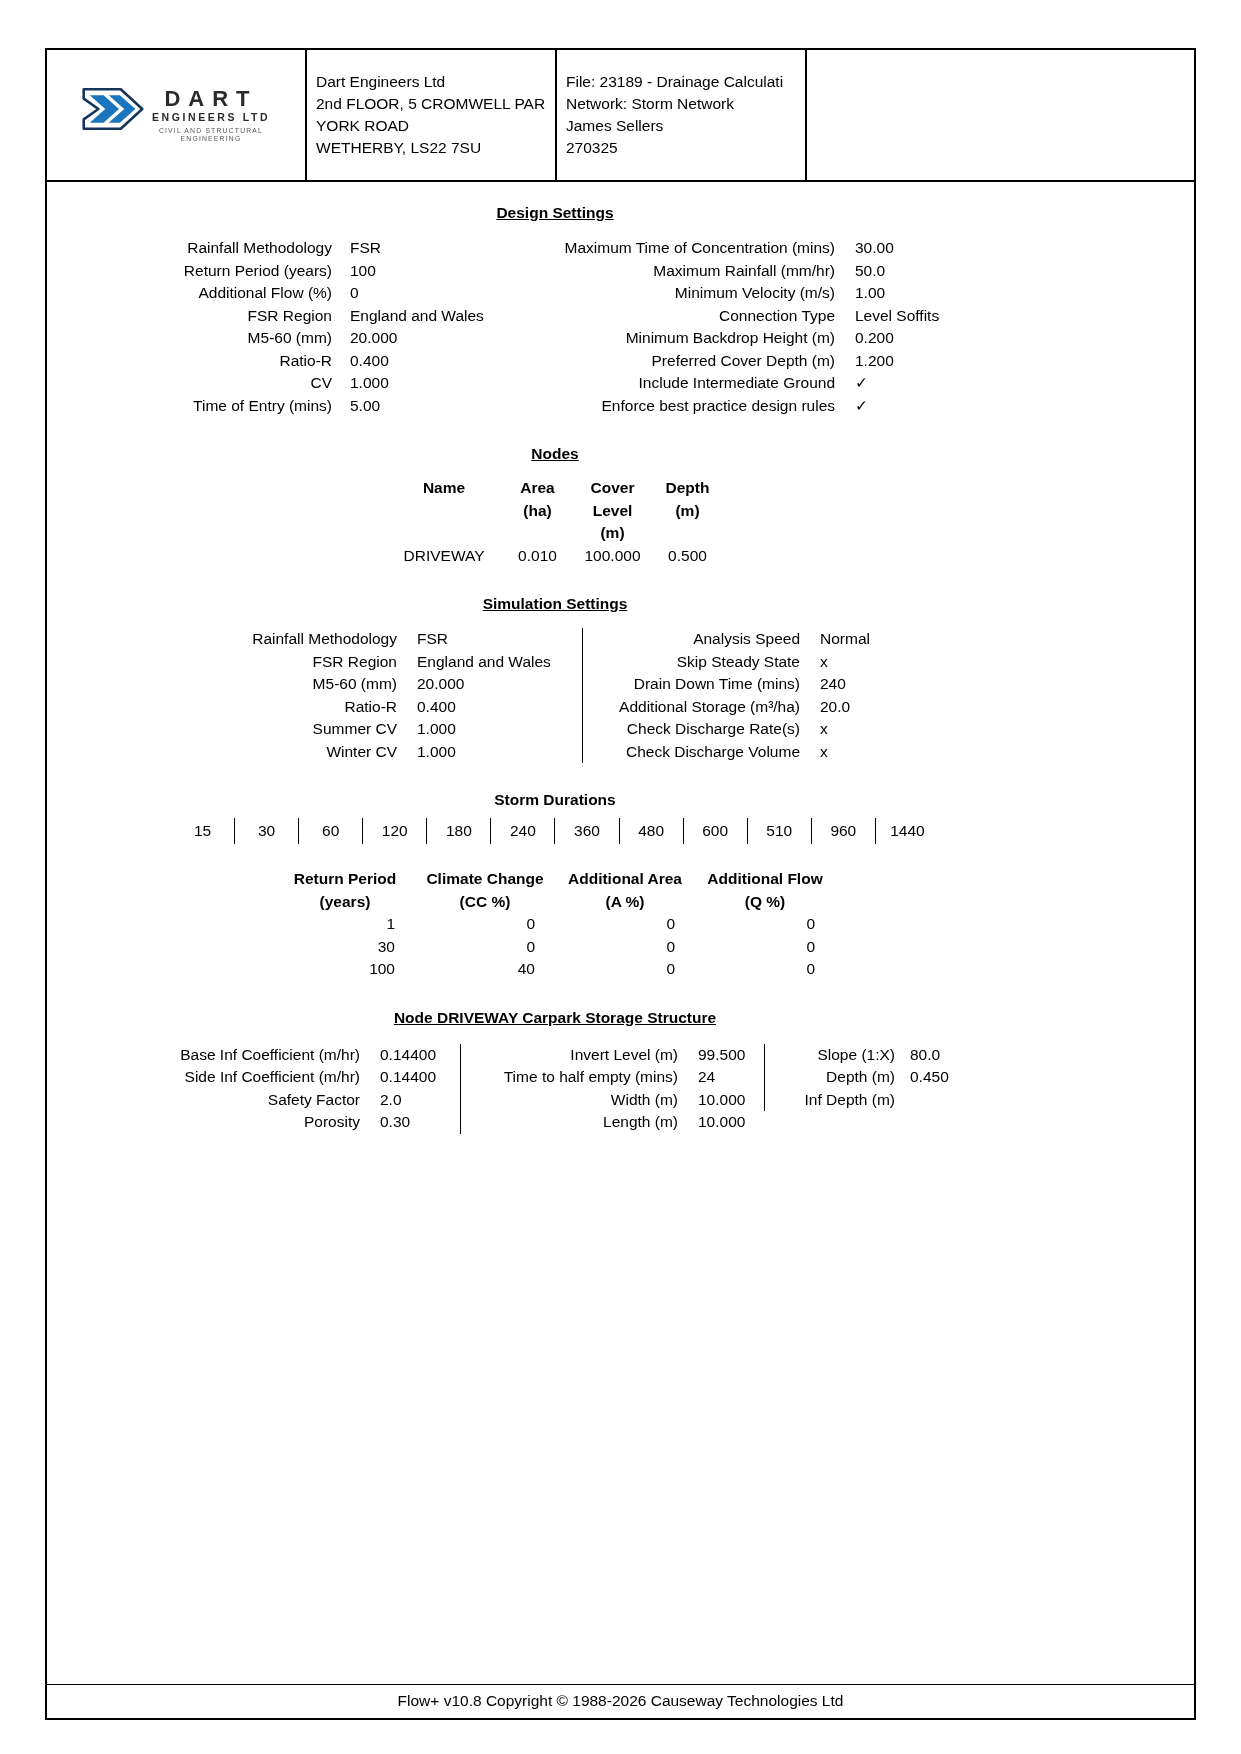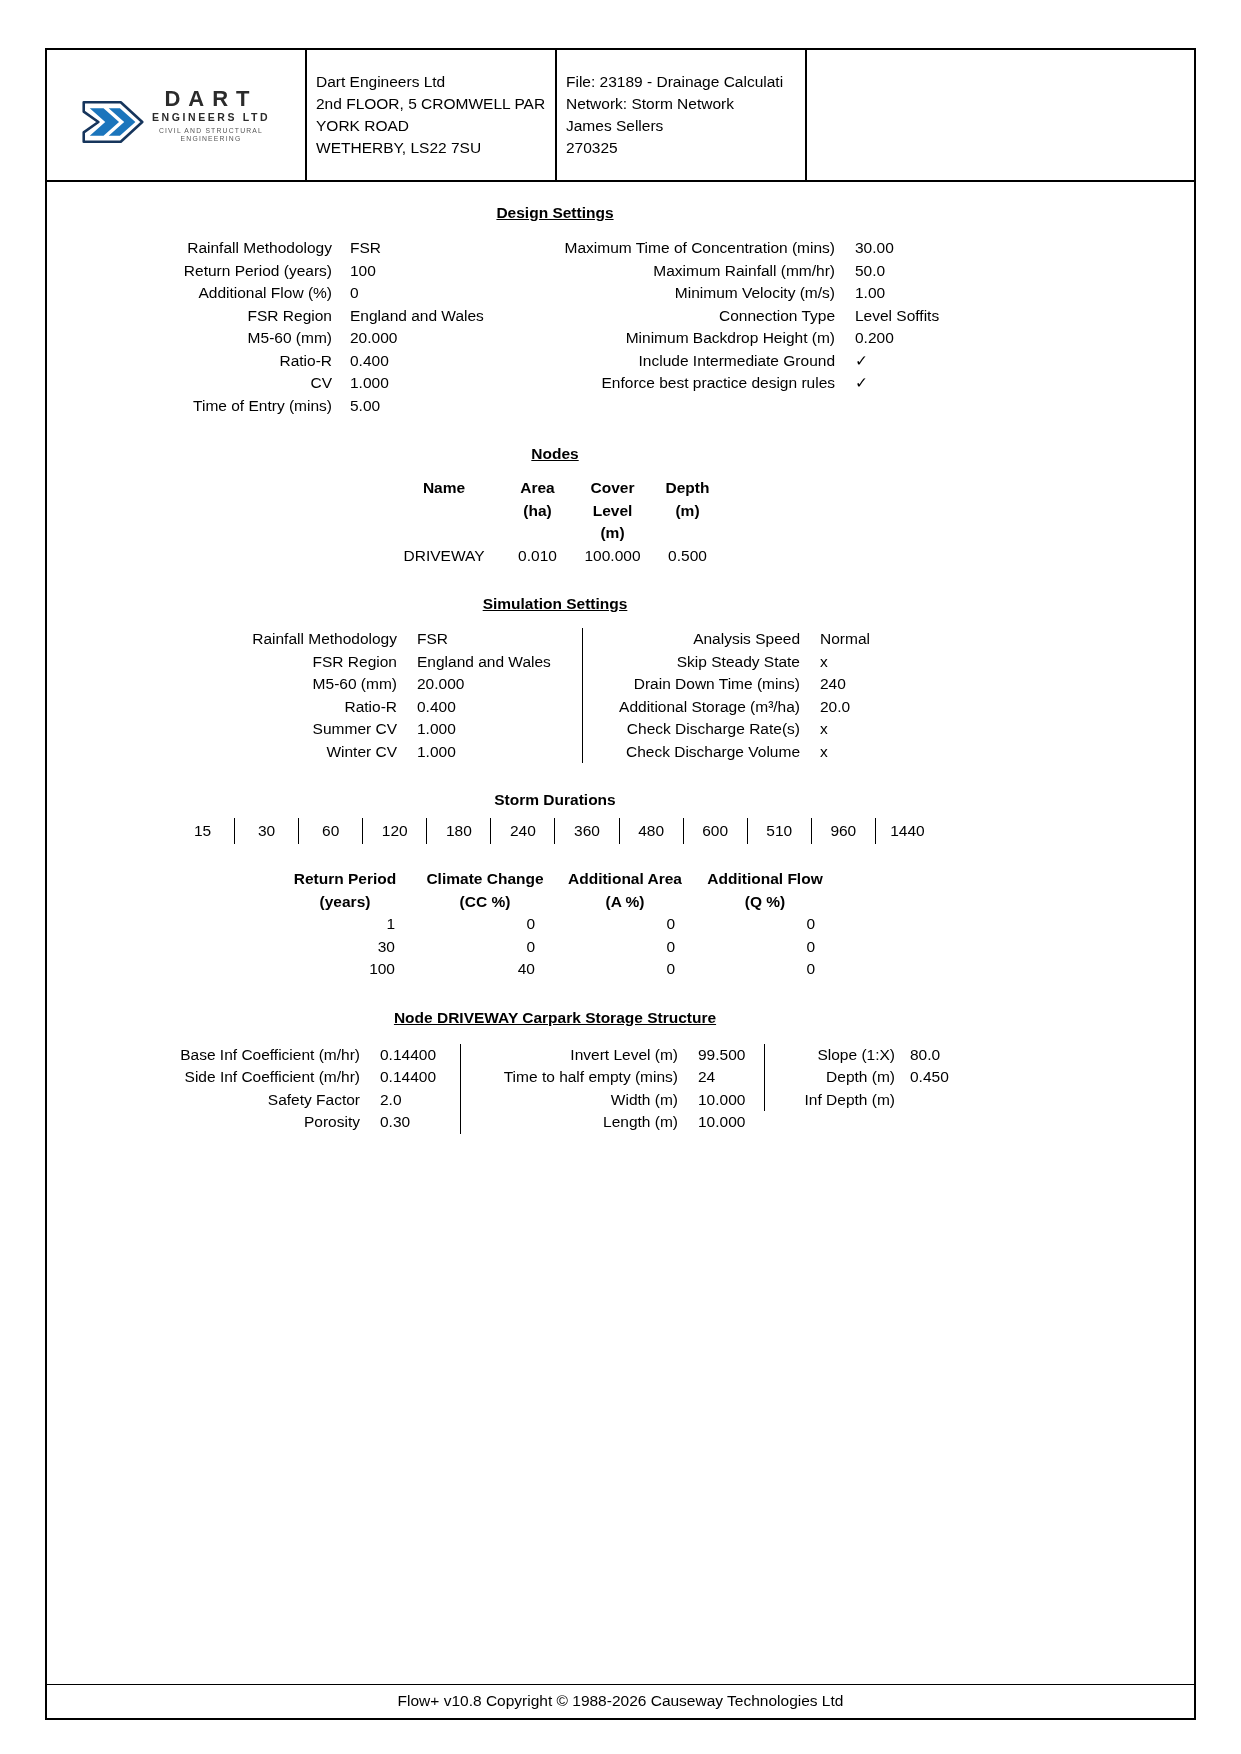--- a/index.html
+++ b/index.html
@@ -17,21 +17,21 @@
     background:#fff;
   }
   
   .hdr { display:flex; border-bottom:2px solid #000; }
   .hdr-cell { padding:21px 9px; line-height:22px; overflow:hidden; }
   .hdr-cell div { white-space:nowrap; overflow:hidden; }
   .hc1 { width:260px; border-right:2px solid #000; display:flex; align-items:center; justify-content:center; padding:6px 4px; }
   .hc2 { width:250px; border-right:2px solid #000; }
   .hc3 { width:250px; border-right:2px solid #000; }
   .hc4 { flex:1; }
-  .logo { display:flex; align-items:flex-end; gap:8px; }
+  .logo { display:flex; align-items:flex-start; gap:8px; }
   .logo-text { display:flex; flex-direction:column; align-items:center; }
   .logo-name { font-size:22px; font-weight:bold; letter-spacing:8px; color:#2b2b2b; line-height:24px; }
   .logo-sub { font-size:10.5px; font-weight:bold; letter-spacing:2.6px; color:#2b2b2b; line-height:13px; }
   .logo-tag { font-size:6.8px; letter-spacing:1.2px; color:#555; line-height:8.5px; margin-top:3px; text-align:center; }
   
   .content { width:1016px; }
   .sec-title { font-weight:bold; text-align:center; font-size:15.5px; line-height:22px; }
   .u { text-decoration:underline; }
   .row { display:flex; line-height:22.5px; }
   .lbl { text-align:right; white-space:nowrap; }
@@ -179,20 +179,24 @@
           </div>
         <div class="row">
             <div class="lbl">Connection Type</div>
             <div class="val">Level Soffits</div>
           </div>
         <div class="row">
             <div class="lbl">Minimum Backdrop Height (m)</div>
             <div class="val">0.200</div>
           </div>
         <div class="row">
+            <div class="lbl">Preferred Cover Depth (m)</div>
+            <div class="val">1.200</div>
+          </div>
+        <div class="row">
             <div class="lbl">Include Intermediate Ground</div>
             <div class="val">✓</div>
           </div>
         <div class="row">
             <div class="lbl">Enforce best practice design rules</div>
             <div class="val">✓</div>
           </div>
       </div>
     </div>
 

